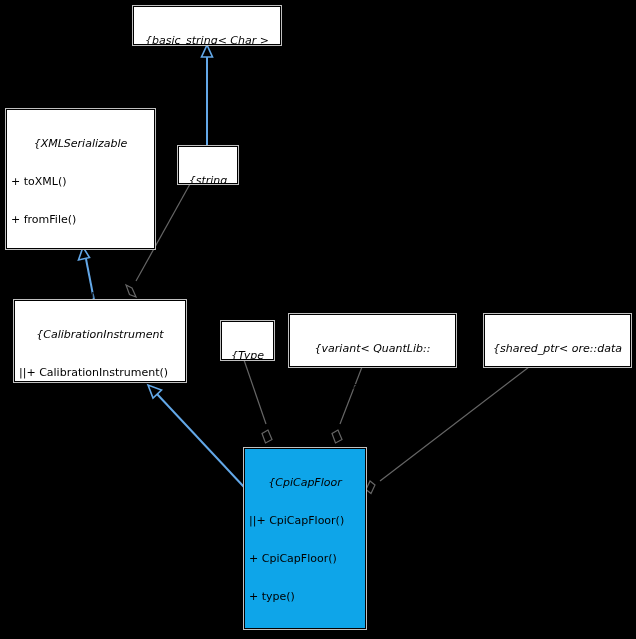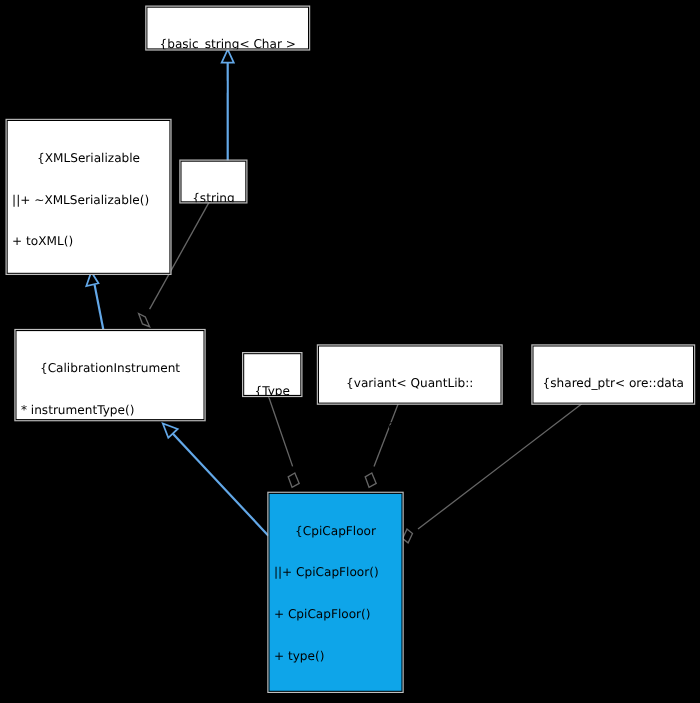--- a/index.html
+++ b/index.html
@@ -36,20 +36,21 @@
     padding: 3px 4px 3px 4px;
     white-space: pre;
     z-index: 5;
   }
   .node.filled {
     background: #0ea5e9;
     color: #000000;
   }
   .node .title {
     display: block;
+    font-style: italic;
   }
   .node .members {
     display: block;
     text-align: left;
   }
   .node .brace {
     display: block;
     text-align: center;
   }
   .center-line {
@@ -100,36 +101,36 @@
     </g>
   </svg>
 
   <div class="node" style="left:133px; top:6px; width:148px; height:39px;">
     <span class="title">{basic_string&lt; Char &gt;</span>
     <span class="brace">||}</span>
   </div>
 
   <div class="node" style="left:6px; top:109px; width:149px; height:140px;">
     <span class="title">{XMLSerializable</span>
-    <span class="members">||+ ~XMLSerializable()</span>
     <span class="members">+ toXML()</span>
     <span class="members">+ fromFile()</span>
     <span class="members">+ toFile()</span>
     <span class="members">+ fromXMLString()</span>
     <span class="members">+ toXMLString()</span>
     <span class="brace">}</span>
   </div>
 
-  <div class="node" style="left:164px; top:146px; width:60px; height:38px;">
+  <div class="node" style="left:178px; top:146px; width:60px; height:38px;">
     <span class="title">{string</span>
     <span class="brace">||}</span>
   </div>
 
   <div class="node" style="left:14px; top:300px; width:172px; height:82px;">
     <span class="title">{CalibrationInstrument</span>
+    <span class="members">||+ CalibrationInstrument()</span>
     <span class="members">* instrumentType()</span>
     <span class="brace">}</span>
   </div>
 
   <div class="node" style="left:221px; top:321px; width:53px; height:39px;">
     <span class="title">{Type</span>
     <span class="brace">||}</span>
   </div>
 
   <div class="node" style="left:289px; top:314px; width:167px; height:53px;">

